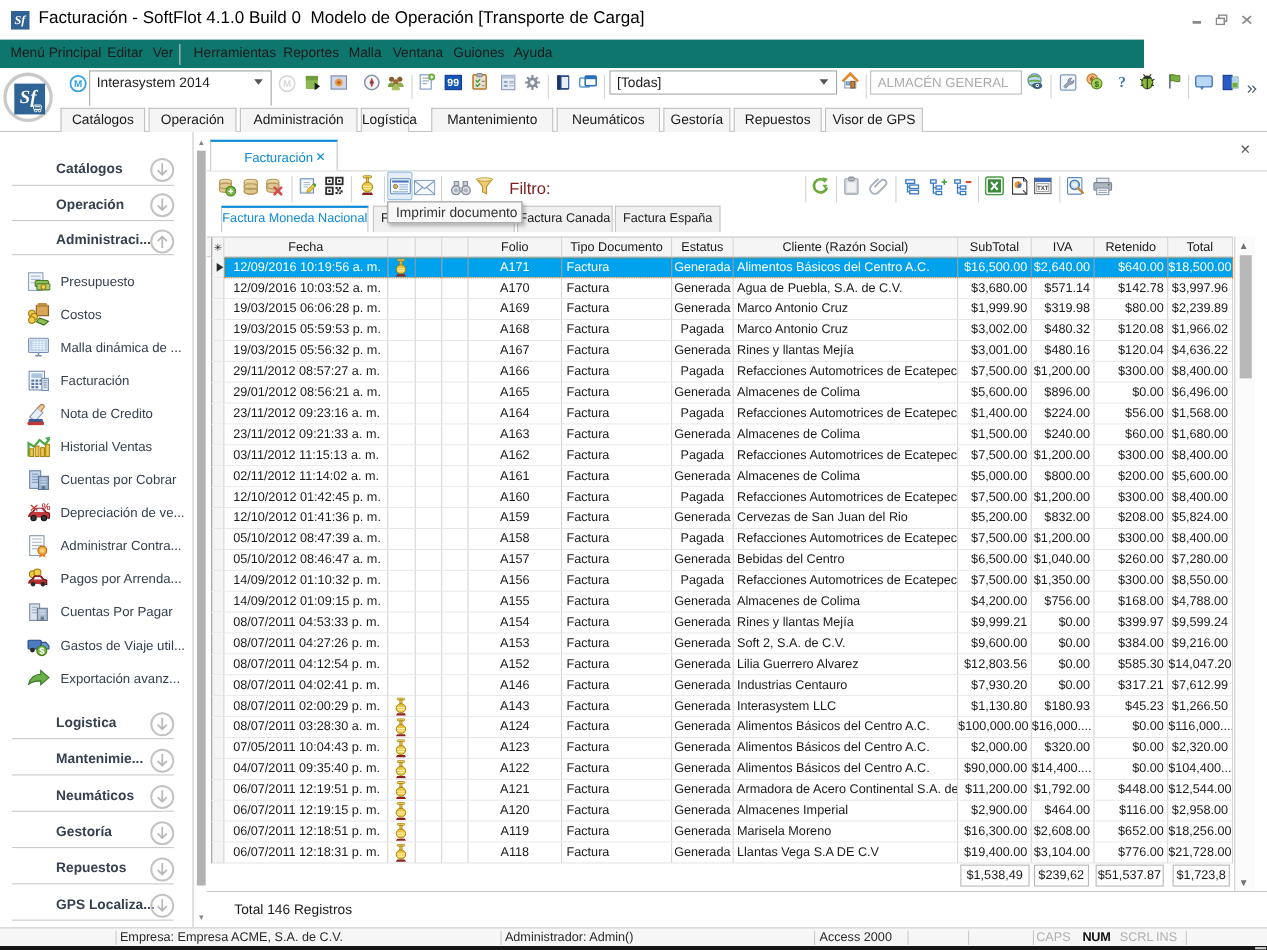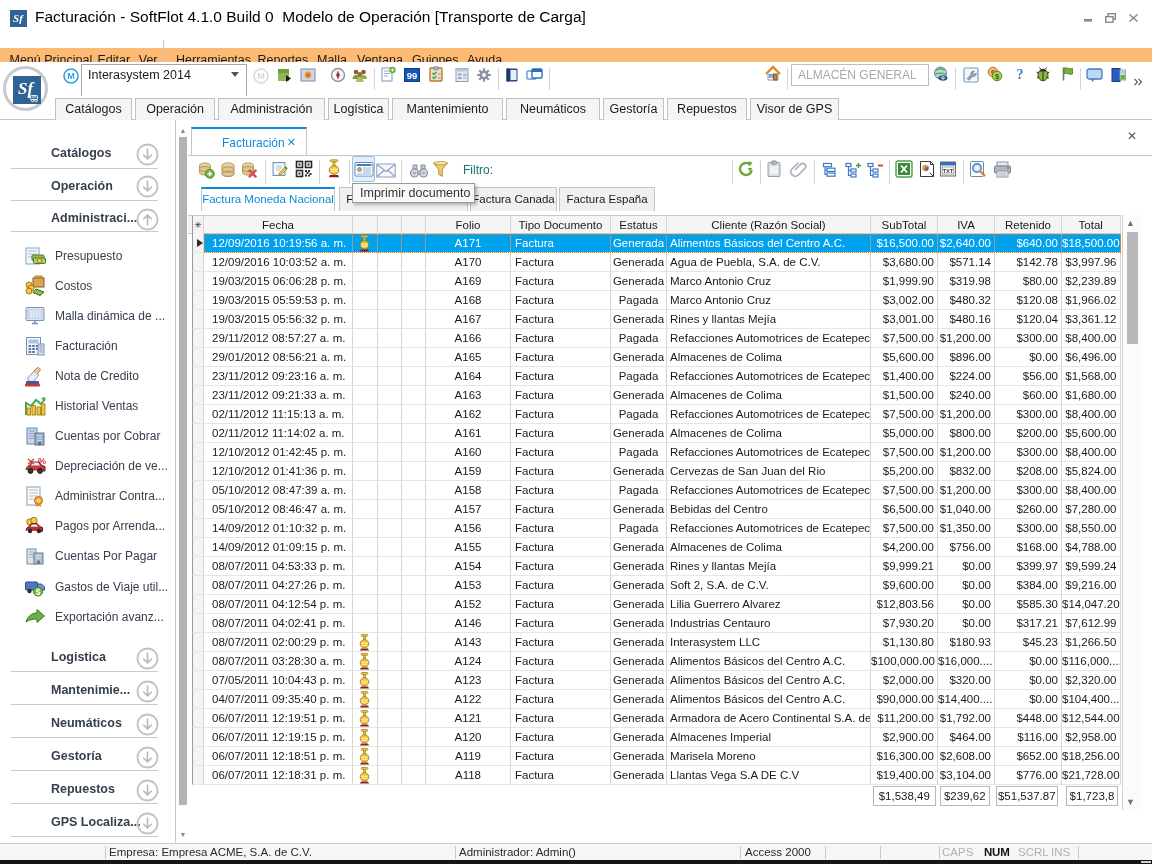--- a/index.html
+++ b/index.html
@@ -4,21 +4,21 @@
 *{margin:0;padding:0;box-sizing:border-box}
 html,body{width:1152px;height:864px;overflow:hidden;background:#fff;
  font-family:"Liberation Sans",sans-serif;-webkit-font-smoothing:antialiased}
 .abs{position:absolute}
 #page{position:relative;width:1152px;height:864px;background:#fff}
 
 #title{position:absolute;left:0;top:0;width:1152px;height:36px;background:#fff}
 #title .txt{position:absolute;left:35px;top:8px;font-size:15.5px;color:#000000}
 #appicon{position:absolute;left:10px;top:10px;width:17px;height:17px}
 
-#menu{position:absolute;left:0;top:48px;width:1152px;height:26px;background:#fdba74}
+#menu{position:absolute;left:0;top:36px;width:1040px;height:26px;background:#0f766e}
 .mi{position:absolute;top:5px;font-size:12.5px;color:#1a1a1a;white-space:nowrap}
 #menusep{position:absolute;left:163px;top:40px;width:1px;height:19px;background:#c8c8c8}
 
 #tb1{position:absolute;left:0;top:62px;width:1152px;height:34px;background:#fff}
 .t1{position:absolute;top:5px}
 .tsep1{position:absolute;top:6px;width:1px;height:22px;background:#d4d4d4}
 .combo{position:absolute;background:#fff;border:1px solid #a6a6a6;font-size:12.5px;color:#1a1a1a}
 .combo .cv{position:absolute;left:6px;top:3px;white-space:nowrap}
 .combo .ca{position:absolute;right:7px;top:7px;width:0;height:0;border-left:4px solid transparent;border-right:4px solid transparent;border-top:5px solid #555}
 
@@ -204,20 +204,24 @@
           <rect x="2.5" y="1.5" width="11" height="13" rx="1" fill="#2a4a8a"></rect>
           <rect x="2.5" y="1.5" width="3" height="13" fill="#1a3568"></rect>
           <rect x="6.5" y="3" width="6" height="10" fill="#e8eef8"></rect>
         </svg></span>
 <span class="t1" style="left:526px;top:5px"><svg width="18" height="16" viewBox="0 0 18 16">
           <rect x="1" y="4" width="9" height="8" rx="1" fill="none" stroke="#5a9ad8" stroke-width="1.4"></rect>
           <rect x="6" y="2" width="10" height="9" rx="1" fill="#fff" stroke="#2a70b8" stroke-width="1.4"></rect>
           <rect x="6" y="2" width="10" height="3" fill="#2a70b8"></rect>
         </svg></span>
 <span class="tsep1" style="left:549px"></span>
+<div class="combo" style="left:554px;top:2px;width:207px;height:22px">
+        <span class="cv">[Todas]</span>
+        <span class="ca"></span>
+      </div>
 <span class="t1" style="left:764px;top:3px"><svg width="18" height="17" viewBox="0 0 18 17">
           <path d="M2 9L9 2l7 7" fill="none" stroke="#e08828" stroke-width="2.4"></path>
           <path d="M4 8.5V15h10V8.5" fill="#f0f4f8" stroke="#8aa0b8"></path>
           <rect x="9.5" y="9" width="3.5" height="6" fill="#c08040" stroke="#8a5a20"></rect>
           <rect x="5.5" y="9.5" width="2.8" height="2.6" fill="#a8c8e8" stroke="#6a8ab0"></rect>
         </svg></span>
 <span class="tsep1" style="left:787px"></span>
 <div class="combo" style="left:791px;top:2px;width:138px;height:22px;border-color:#bdbdbd">
         <span class="cv" style="color:#a9a9a9;font-size:12px">ALMACÉN GENERAL</span>
       </div>
@@ -275,21 +279,21 @@
             <circle cx="23" cy="24.5" r="1.2"></circle>
             <path d="M18.5 21h5"></path>
           </g>
         </svg></div>
     </div>
 <div id="tabrow">
       <div class="line"></div>
 <div class="rtab" style="left:55px;width:77px">Catálogos</div>
 <div class="rtab" style="left:135px;width:80px">Operación</div>
 <div class="rtab" style="left:218px;width:107px">Administración</div>
-<div class="rtab" style="left:328px;width:61px">Logística</div>
+<div class="rtab" style="left:328px;width:44px">Logística</div>
 <div class="rtab" style="left:392px;width:111px">Mantenimiento</div>
 <div class="rtab" style="left:506px;width:94px">Neumáticos</div>
 <div class="rtab" style="left:603px;width:61px">Gestoría</div>
 <div class="rtab" style="left:667px;width:80px">Repuestos</div>
 <div class="rtab" style="left:750px;width:89px">Visor de GPS</div>
 </div>
 <div id="side">
 <div class="shead" style="top:26px">Catálogos</div>
 <div class="scirc" style="top:22.5px"><svg width="23" height="23" viewBox="0 0 23 23">
           <circle cx="11.5" cy="11.5" r="10" fill="none" stroke="#c3c3c3" stroke-width="1.8"></circle>
@@ -528,21 +532,21 @@
             <circle cx="5.5" cy="10" r="4" fill="#d8dce4" stroke="#888f9a" stroke-width="1.2"></circle>
             <circle cx="14.5" cy="10" r="4" fill="#d8dce4" stroke="#888f9a" stroke-width="1.2"></circle>
             <circle cx="5.5" cy="10" r="1.8" fill="#aab2c0"></circle>
             <circle cx="14.5" cy="10" r="1.8" fill="#aab2c0"></circle>
             <path d="M8.5 8h3v2.5h-3z" fill="#c8ccd4" stroke="#888f9a" stroke-width="0.8"></path>
           </svg></span>
 <span class="t2" style="left:244px;top:5px"><svg width="17" height="17" viewBox="0 0 17 17">
             <path d="M1.5 2h14l-5.2 6.5v6.8l-3.6-1.8V8.5z" fill="#f0cc70" stroke="#b8922a" stroke-width="1"></path>
             <ellipse cx="8.5" cy="2.2" rx="7" ry="1.6" fill="#f8e8b0" stroke="#b8922a" stroke-width="0.8"></ellipse>
           </svg></span>
-<span class="t2" style="left:275px;top:7px;font-size:12px;color:#0f766e">Filtro:</span>
+<span class="t2" style="left:275px;top:7px;font-size:15px;color:#7f1d1d">Filtro:</span>
 <span class="tsep2" style="left:544px"></span>
 <span class="t2" style="left:549px;top:4px"><svg width="18" height="18" viewBox="0 0 18 18">
             <path d="M14.8 10.4A6 6 0 1113 4.5" fill="none" stroke="#6aaa3a" stroke-width="2.4"></path>
             <path d="M10.8 1.2l4.8 1.2-3 4z" fill="#6aaa3a"></path>
             <path d="M15.5 8l-2.6 3.4L10.6 8z" fill="#6aaa3a"></path>
           </svg></span>
 <span class="tsep2" style="left:572px"></span>
 <span class="t2" style="left:578px;top:4px"><svg width="16" height="18" viewBox="0 0 16 18">
             <rect x="2" y="2.5" width="12" height="14" rx="1" fill="#d8dce2" stroke="#9aa0aa"></rect>
             <rect x="5.5" y="1" width="5" height="3.2" rx="1" fill="#c0c6cc" stroke="#8a9098"></rect>
@@ -707,21 +711,21 @@
           <div class="c n1"></div>
           <div class="c n2"></div>
           <div class="c n3"></div>
           <div class="c folio">A167</div>
           <div class="c tipo">Factura</div>
           <div class="c est">Generada</div>
           <div class="c cli">Rines y llantas Mejía</div>
           <div class="c m st">$3,001.00</div>
           <div class="c m iva">$480.16</div>
           <div class="c m ret">$120.04</div>
-          <div class="c m tot">$3,361.12</div>
+          <div class="c m tot">$4,636.22</div>
         </div>
 <div class="row" style="top:114px">
           <div class="c ind"></div>
           <div class="c fecha">29/11/2012 08:57:27 a. m.</div>
           <div class="c n1"></div>
           <div class="c n2"></div>
           <div class="c n3"></div>
           <div class="c folio">A166</div>
           <div class="c tipo">Factura</div>
           <div class="c est">Pagada</div>
@@ -771,21 +775,21 @@
           <div class="c tipo">Factura</div>
           <div class="c est">Generada</div>
           <div class="c cli">Almacenes de Colima</div>
           <div class="c m st">$1,500.00</div>
           <div class="c m iva">$240.00</div>
           <div class="c m ret">$60.00</div>
           <div class="c m tot">$1,680.00</div>
         </div>
 <div class="row" style="top:190px">
           <div class="c ind"></div>
-          <div class="c fecha">02/11/2012 11:15:13 a. m.</div>
+          <div class="c fecha">03/11/2012 11:15:13 a. m.</div>
           <div class="c n1"></div>
           <div class="c n2"></div>
           <div class="c n3"></div>
           <div class="c folio">A162</div>
           <div class="c tipo">Factura</div>
           <div class="c est">Pagada</div>
           <div class="c cli">Refacciones Automotrices de Ecatepec</div>
           <div class="c m st">$7,500.00</div>
           <div class="c m iva">$1,200.00</div>
           <div class="c m ret">$300.00</div>
@@ -1158,20 +1162,23 @@
         </div>
 </div>
 <div class="sumbox" style="left:685px;top:666px;width:62.5px">$1,538,49</div>
 <div class="sumbox" style="left:751.5px;top:666px;width:50.5px">$239,62</div>
 <div class="sumbox" style="left:807.5px;top:666px;width:62.5px">$51,537.87</div>
 <div class="sumbox" style="left:878px;top:666px;width:52px">$1,723,8</div>
 <div id="gscroll">
         <div class="a" style="top:0">▲</div>
         <div class="thumb"></div>
         <div class="a" style="bottom:0">▼</div>
+      </div>
+<div id="totbar">
+        <span class="t">Total 146 Registros</span>
       </div>
 </div>
 <div id="status">
 <span class="sep" style="left:105px"></span>
 <span class="sep" style="left:455px"></span>
 <span class="sep" style="left:740px"></span>
 <span class="sep" style="left:825px"></span>
 <span class="sep" style="left:880px"></span>
 <span class="sep" style="left:939px"></span>
 <span class="sep" style="left:1078px"></span>

